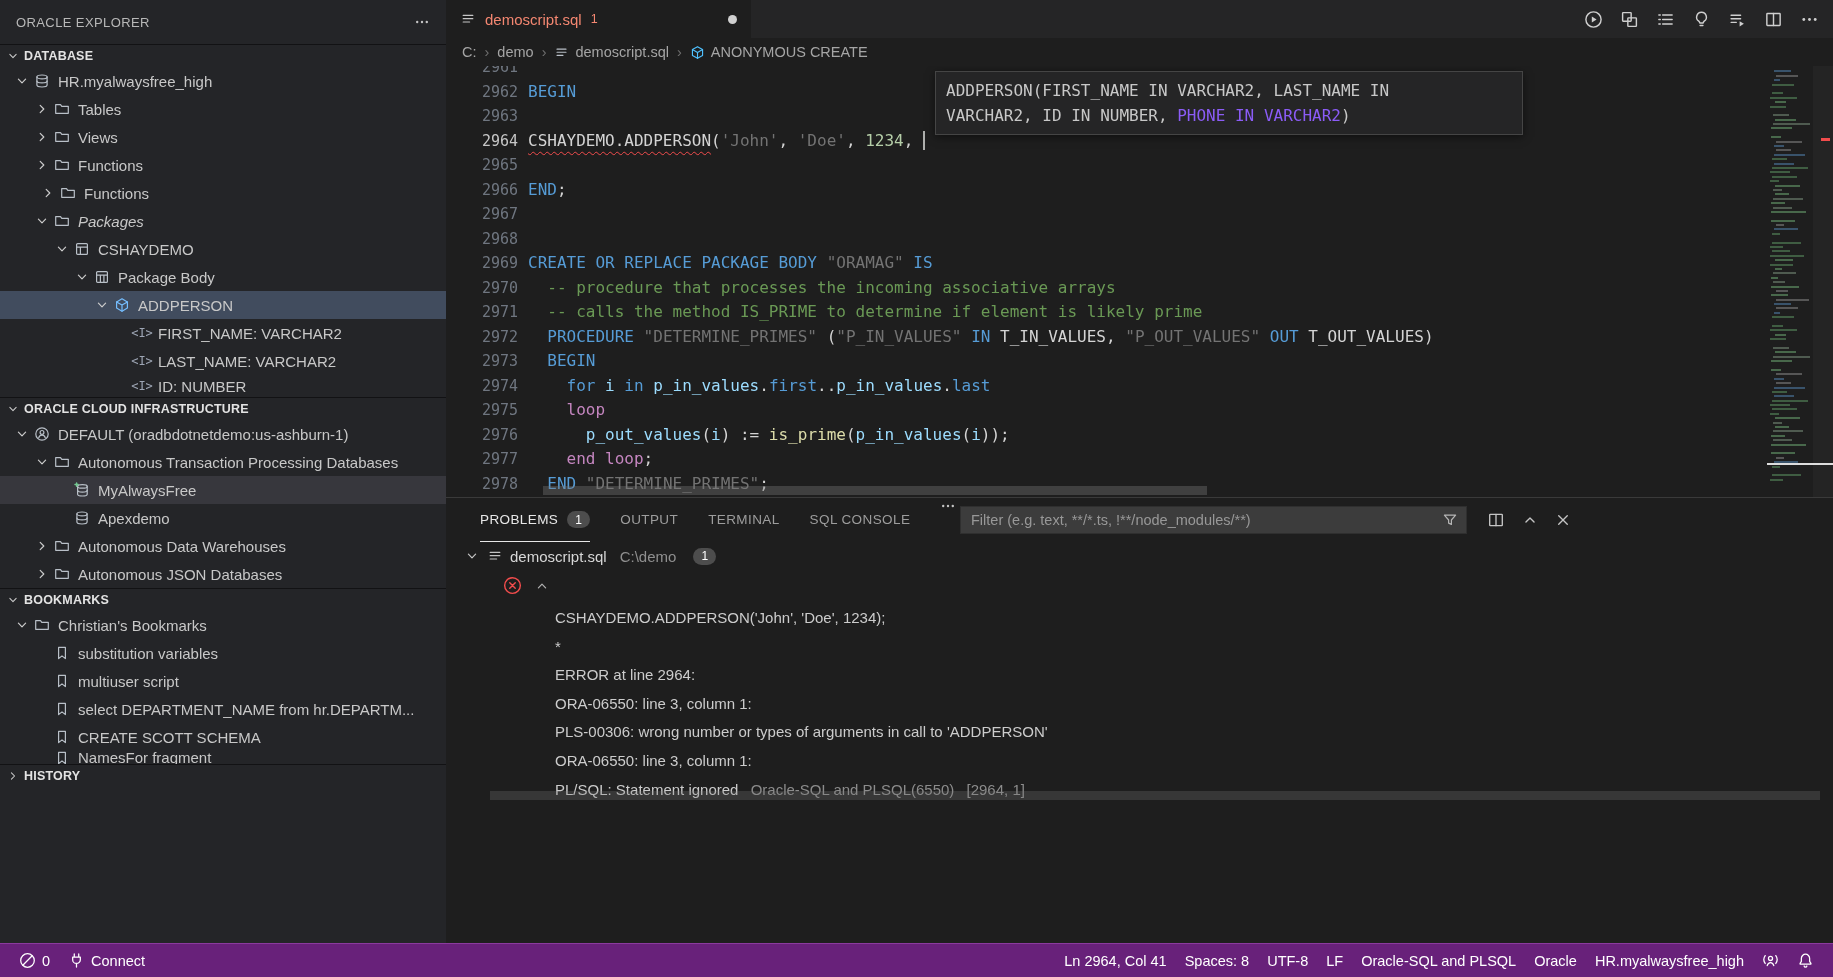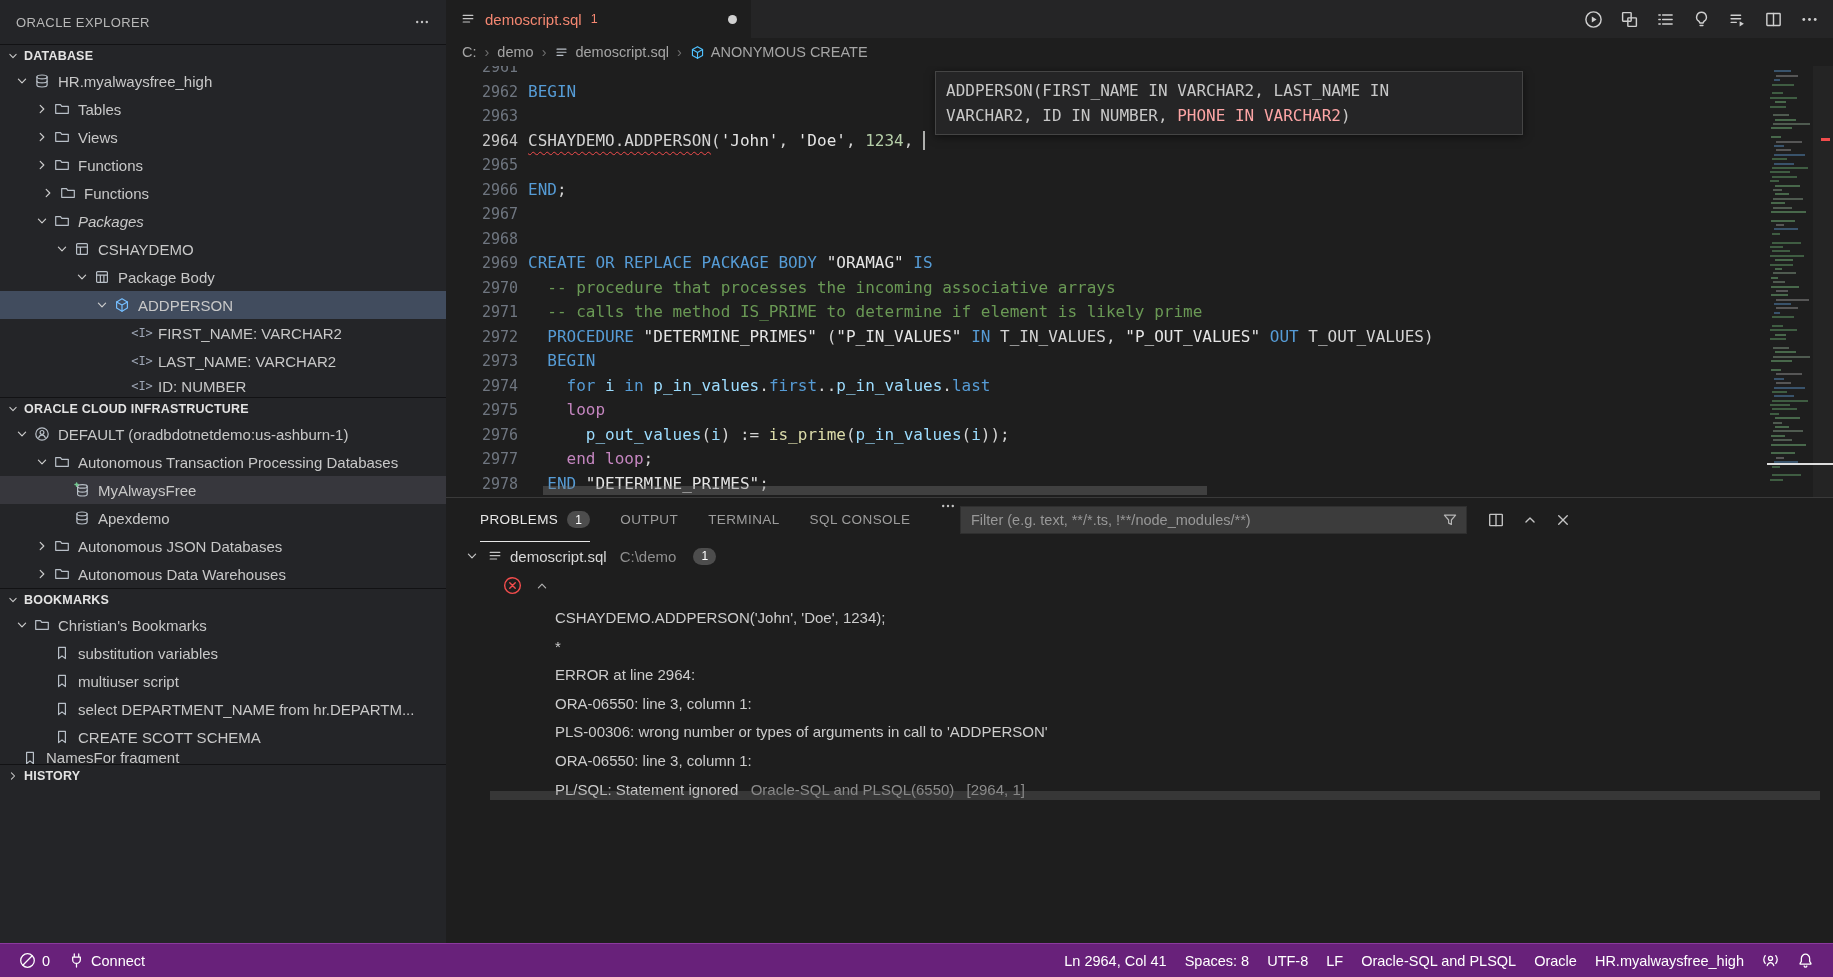--- a/index.html
+++ b/index.html
@@ -44,29 +44,29 @@
   .bc-ic.teal{color:#4fc1ff}
 
   
   #editor{position:absolute;left:446px;top:66px;width:1387px;height:431px;background:#1e1e1e;overflow:hidden}
   #code-lines{position:absolute;left:0;top:-11px}
   .code-line{display:flex;height:24.5px;line-height:24.5px;white-space:pre;
              font-family:"DejaVu Sans Mono","Liberation Mono",monospace;font-size:16px}
   .ln{width:72px;flex:none;text-align:right;color:#6f7680;font-size:15px}
   .ln.cur{color:#c6c6c6}
   .lt{margin-left:10px}
-  .kw{color:#569cd6}.str{color:#e5e5e5}.num{color:#b5cea8}.com{color:#6a9955}
+  .kw{color:#569cd6}.str{color:#737373}.num{color:#b5cea8}.com{color:#6a9955}
   .var{color:#9cdcfe}.fn{color:#dcdcaa}.mag{color:#c586c0}.pl{color:#d4d4d4}
   .err{text-decoration-line:underline;text-decoration-style:wavy;text-decoration-color:#f14c4c;
        text-decoration-thickness:1px;text-underline-offset:5px}
   .cursor{display:inline-block;width:2px;height:19px;background:#aeafad;vertical-align:-4px}
   #tooltip{position:absolute;left:489px;top:5px;width:566px;background:#252526;border:1px solid #454545;
            padding:6px 10px;font-family:"DejaVu Sans Mono","Liberation Mono",monospace;font-size:16px;line-height:25px;
            color:#c8c8c8;box-shadow:0 2px 8px rgba(0,0,0,.5);z-index:6}
-  .tt-active{color:#fca5a5}
+  .tt-active{color:#8b5cf6}
   #minimap{position:absolute;top:2px;right:21px;width:44px}
   .mm-bar{height:2px;margin-top:2.4px}
   #overview{position:absolute;top:0;right:0;width:20px;height:431px;background:rgba(121,121,121,.08)}
   #ov-red{position:absolute;right:3px;top:72px;width:9px;height:3px;background:#f14c4c}
   #minimap-line{position:absolute;right:0;top:397px;width:66px;height:2px;background:rgba(255,255,255,.85);z-index:4}
   #hscroll{position:absolute;left:97px;top:420px;width:664px;height:9px;background:rgba(121,121,121,.38)}
 
   
   #panel{position:absolute;left:446px;top:497px;width:1387px;height:446px;background:#1e1e1e;border-top:1px solid #3a3a3a}
   #panel-header{position:relative;height:44px;display:flex;align-items:flex-start;padding-left:34px}
@@ -330,34 +330,34 @@
         <span class="icon tchev">
           <svg viewBox="0 0 16 16">
             <path d="M6.2 4.4 9.8 8l-3.6 3.6"></path>
           </svg>
         </span>
         <span class="icon ti folder">
           <svg viewBox="0 0 16 16">
             <path d="M1.7 3.6h4.8l1.3 1.7h6.5v7H1.7z"></path>
           </svg>
         </span>
+        <span class="tl">Autonomous Data Warehouses</span>
+      </div>
+      <div class="tree-row" style="padding-left: 32px;">
+        <span class="icon tchev">
+          <svg viewBox="0 0 16 16">
+            <path d="M6.2 4.4 9.8 8l-3.6 3.6"></path>
+          </svg>
+        </span>
+        <span class="icon ti folder">
+          <svg viewBox="0 0 16 16">
+            <path d="M1.7 3.6h4.8l1.3 1.7h6.5v7H1.7z"></path>
+          </svg>
+        </span>
         <span class="tl">Autonomous JSON Databases</span>
-      </div>
-      <div class="tree-row" style="padding-left: 32px;">
-        <span class="icon tchev">
-          <svg viewBox="0 0 16 16">
-            <path d="M6.2 4.4 9.8 8l-3.6 3.6"></path>
-          </svg>
-        </span>
-        <span class="icon ti folder">
-          <svg viewBox="0 0 16 16">
-            <path d="M1.7 3.6h4.8l1.3 1.7h6.5v7H1.7z"></path>
-          </svg>
-        </span>
-        <span class="tl">Autonomous Data Warehouses</span>
       </div>
       <div class="sb-section">
         <span class="icon schev">
           <svg viewBox="0 0 16 16">
             <path d="M4.4 6.2 8 9.8l3.6-3.6"></path>
           </svg>
         </span>
         <span class="slabel">BOOKMARKS</span>
       </div>
       <div class="tree-row" style="padding-left: 12px;">
@@ -402,21 +402,21 @@
       </div>
       <div class="tree-row" style="padding-left: 32px;">
         <span class="tchev"></span>
         <span class="icon ti bookmark">
           <svg viewBox="0 0 16 16">
             <path d="M4.6 2.4h6.8v11.2L8 10.9l-3.4 2.7z"></path>
           </svg>
         </span>
         <span class="tl">CREATE SCOTT SCHEMA</span>
       </div>
-      <div class="tree-row" style="height: 13px; overflow: hidden; ">
+      <div class="tree-row" style="height: 13px; overflow: hidden; padding-left: 32px;">
         <span class="tchev"></span>
         <span class="icon ti bookmark">
           <svg viewBox="0 0 16 16">
             <path d="M4.6 2.4h6.8v11.2L8 10.9l-3.4 2.7z"></path>
           </svg>
         </span>
         <span class="tl">NamesFor fragment</span>
       </div>
       <div class="sb-section">
         <span class="icon schev">

